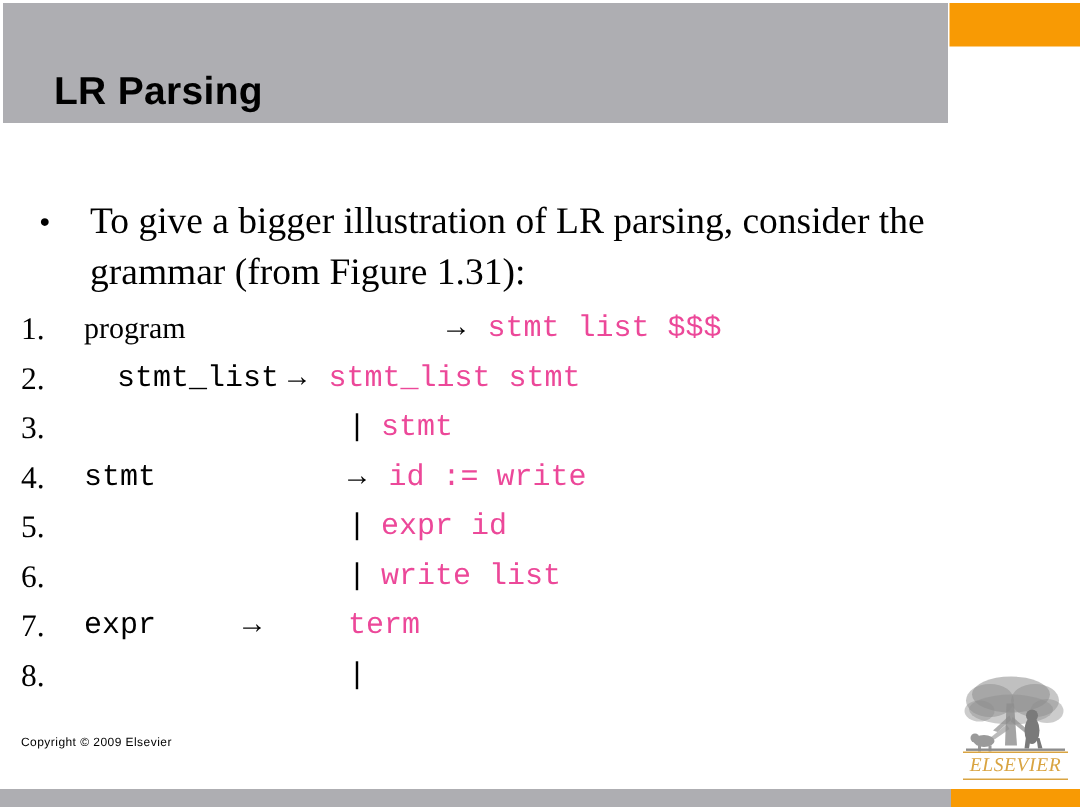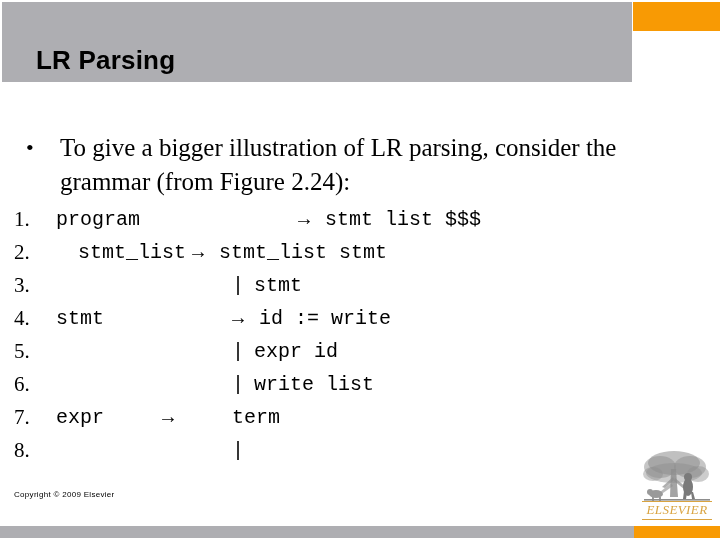--- a/index.html
+++ b/index.html
@@ -120,21 +120,21 @@
     line-height: 33px;
     color: #000000;
     white-space: pre;
   }
   .g-rhs {
     position: absolute;
     top: 0px;
     font-family: "Liberation Mono", monospace;
     font-size: 20px;
     line-height: 33px;
-    color: #000000;
+    color: #ec4899;
     white-space: pre;
   }
 
   
   .copyright {
     position: absolute;
     left: 14px;
     top: 490px;
     font-family: "Liberation Sans", sans-serif;
     font-size: 8px;
@@ -204,29 +204,29 @@
 
 <div id="slide">
 
   <div class="header-orange"></div>
   <div class="header-gray"></div>
   <div class="slide-title">LR Parsing</div>
 
   <div class="bullet-block">
     <div class="bullet-row">
       <div class="bullet-mark">•</div>
-      <div class="bullet-text">To give a bigger illustration of LR parsing, consider the grammar (from Figure 2.24):</div>
+      <div class="bullet-text">To give a bigger illustration of LR parsing, consider the grammar (from Figure 1.31):</div>
     </div>
   </div>
 
   <div class="grammar">
 
     <div class="g-row">
       <span class="g-num">1.</span>
-      <span class="g-lhs" style="left:42px;">program</span>
+      <span class="g-lhs" style="left:42px;font-family:Liberation Serif, serif;">program</span>
       <span class="g-arrow" style="left:284px;">→</span>
       <span class="g-rhs" style="left:311px;">stmt list $$$</span>
     </div>
 
     <div class="g-row">
       <span class="g-num">2.</span>
       <span class="g-lhs" style="left:52px;margin-left:12px;">stmt_list</span>
       <span class="g-arrow" style="left:178px;">→</span>
       <span class="g-rhs" style="left:205px;">stmt_list stmt</span>
     </div>

